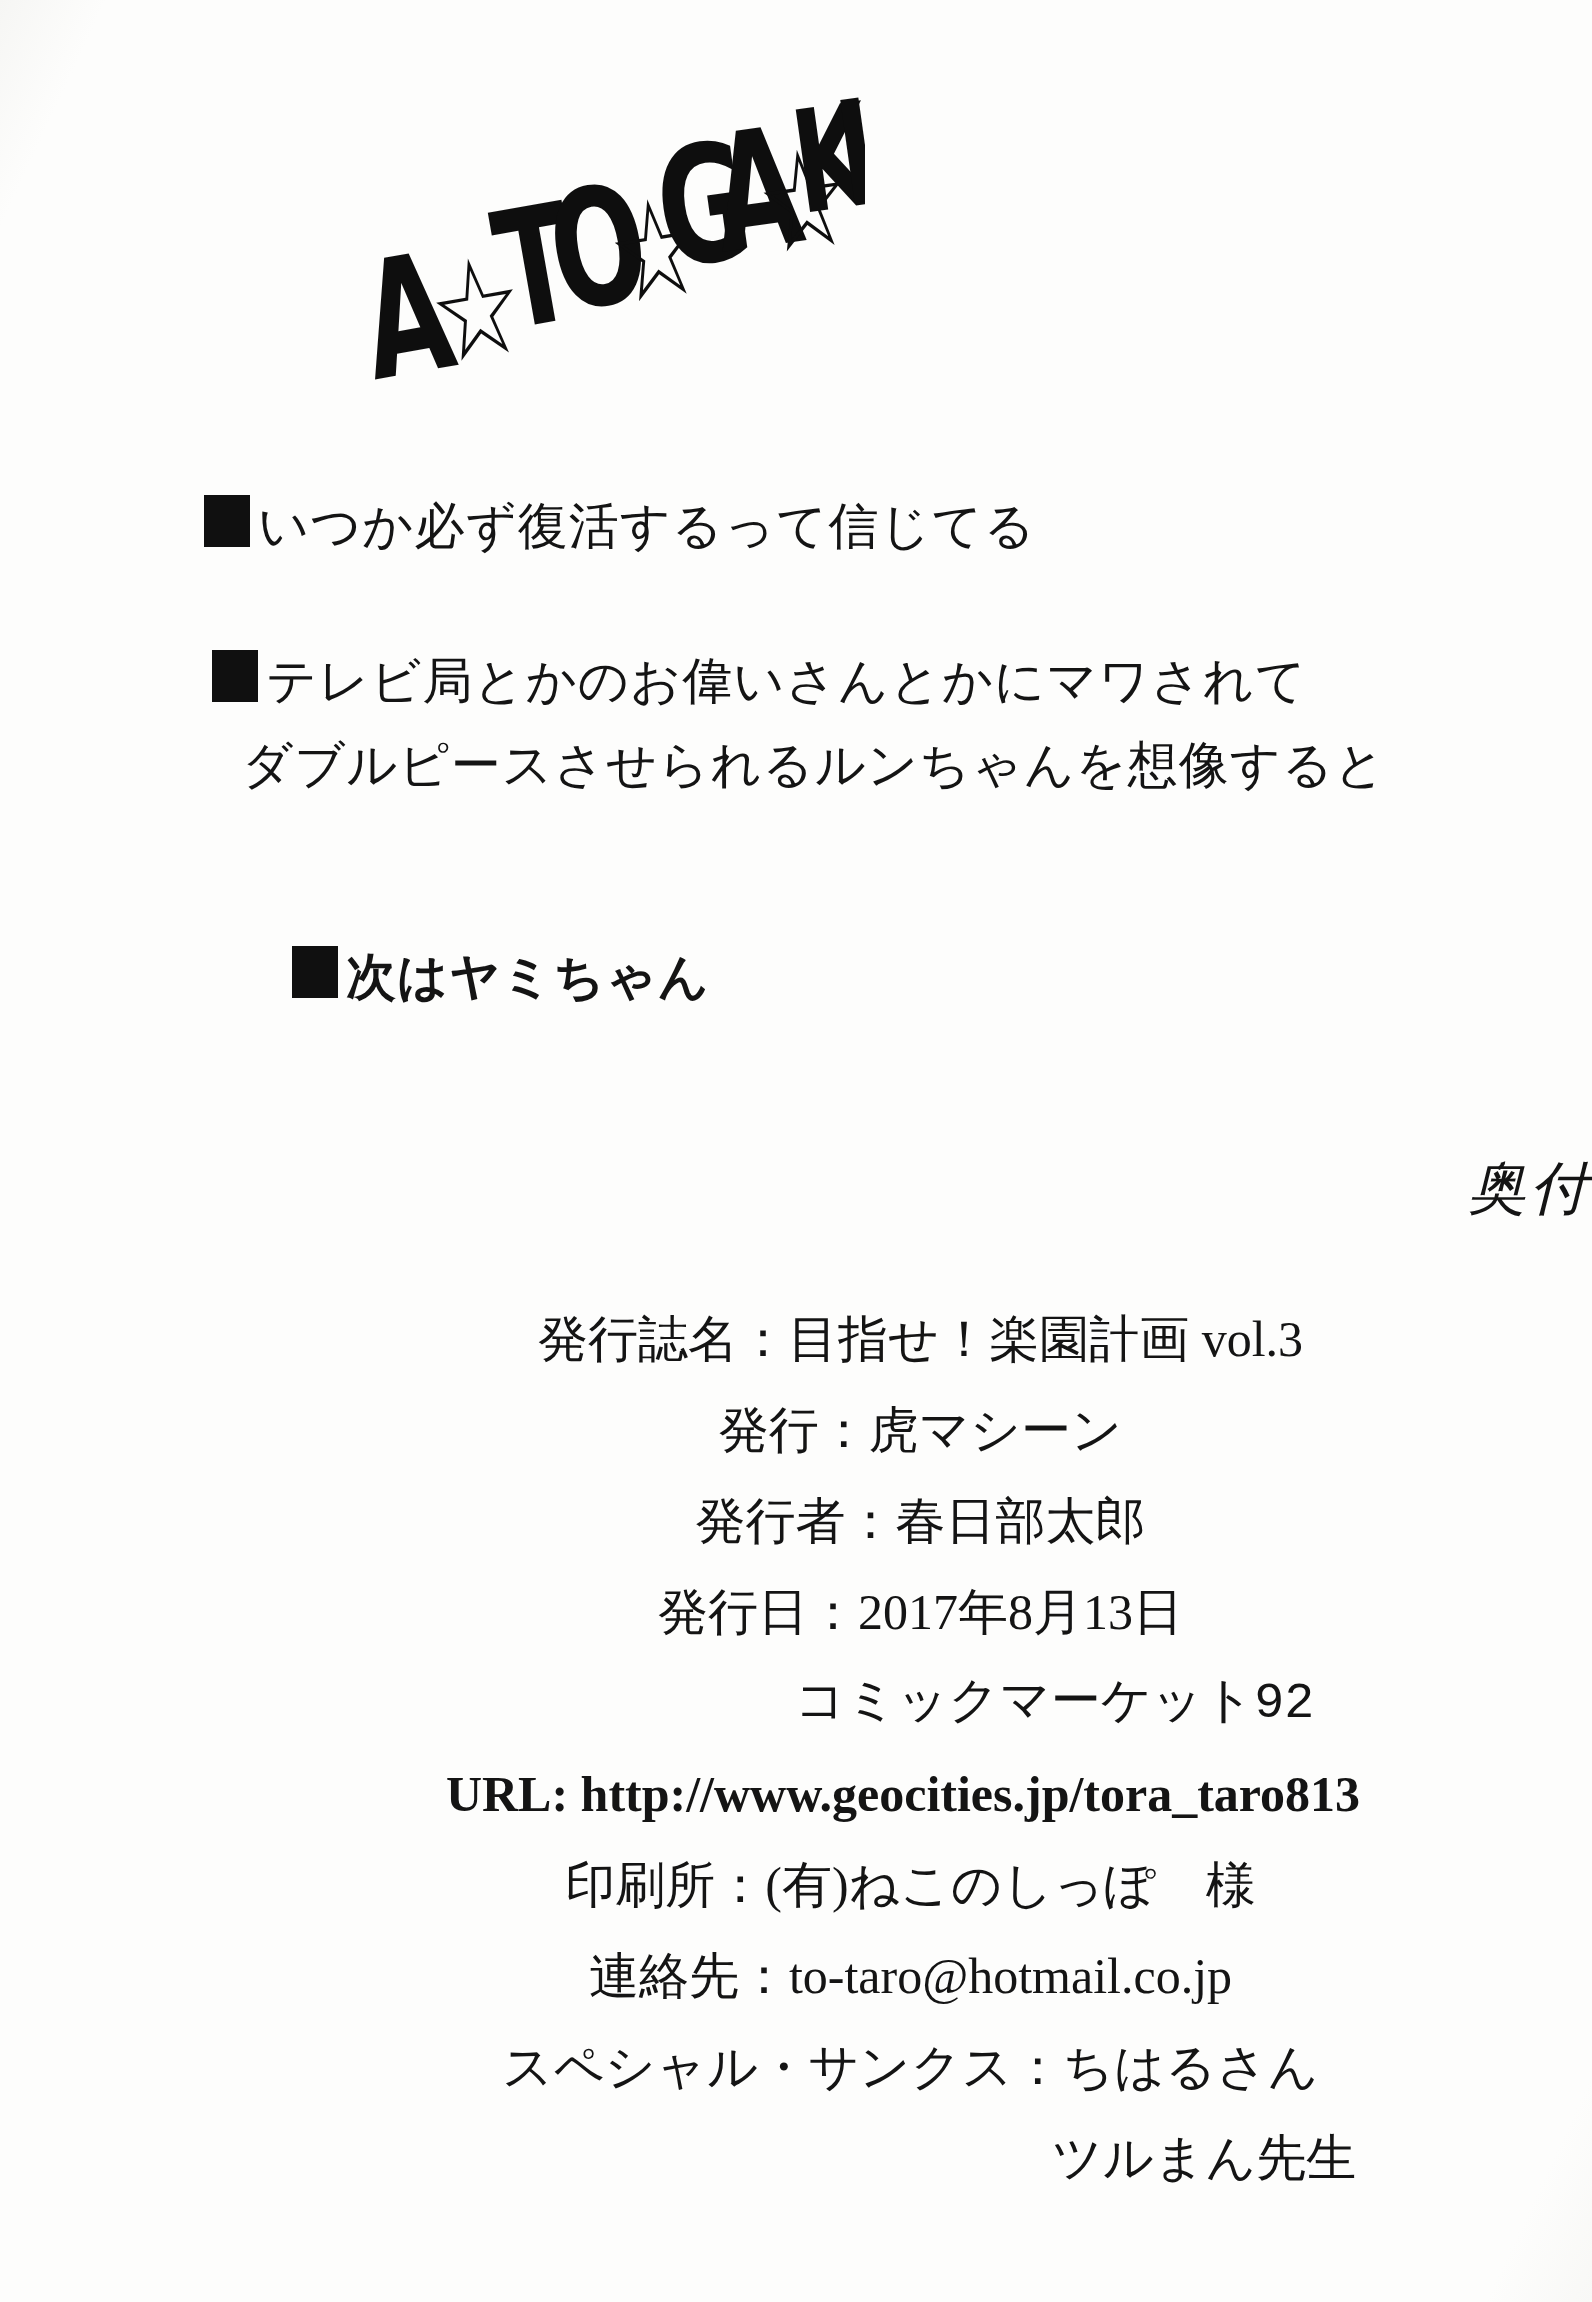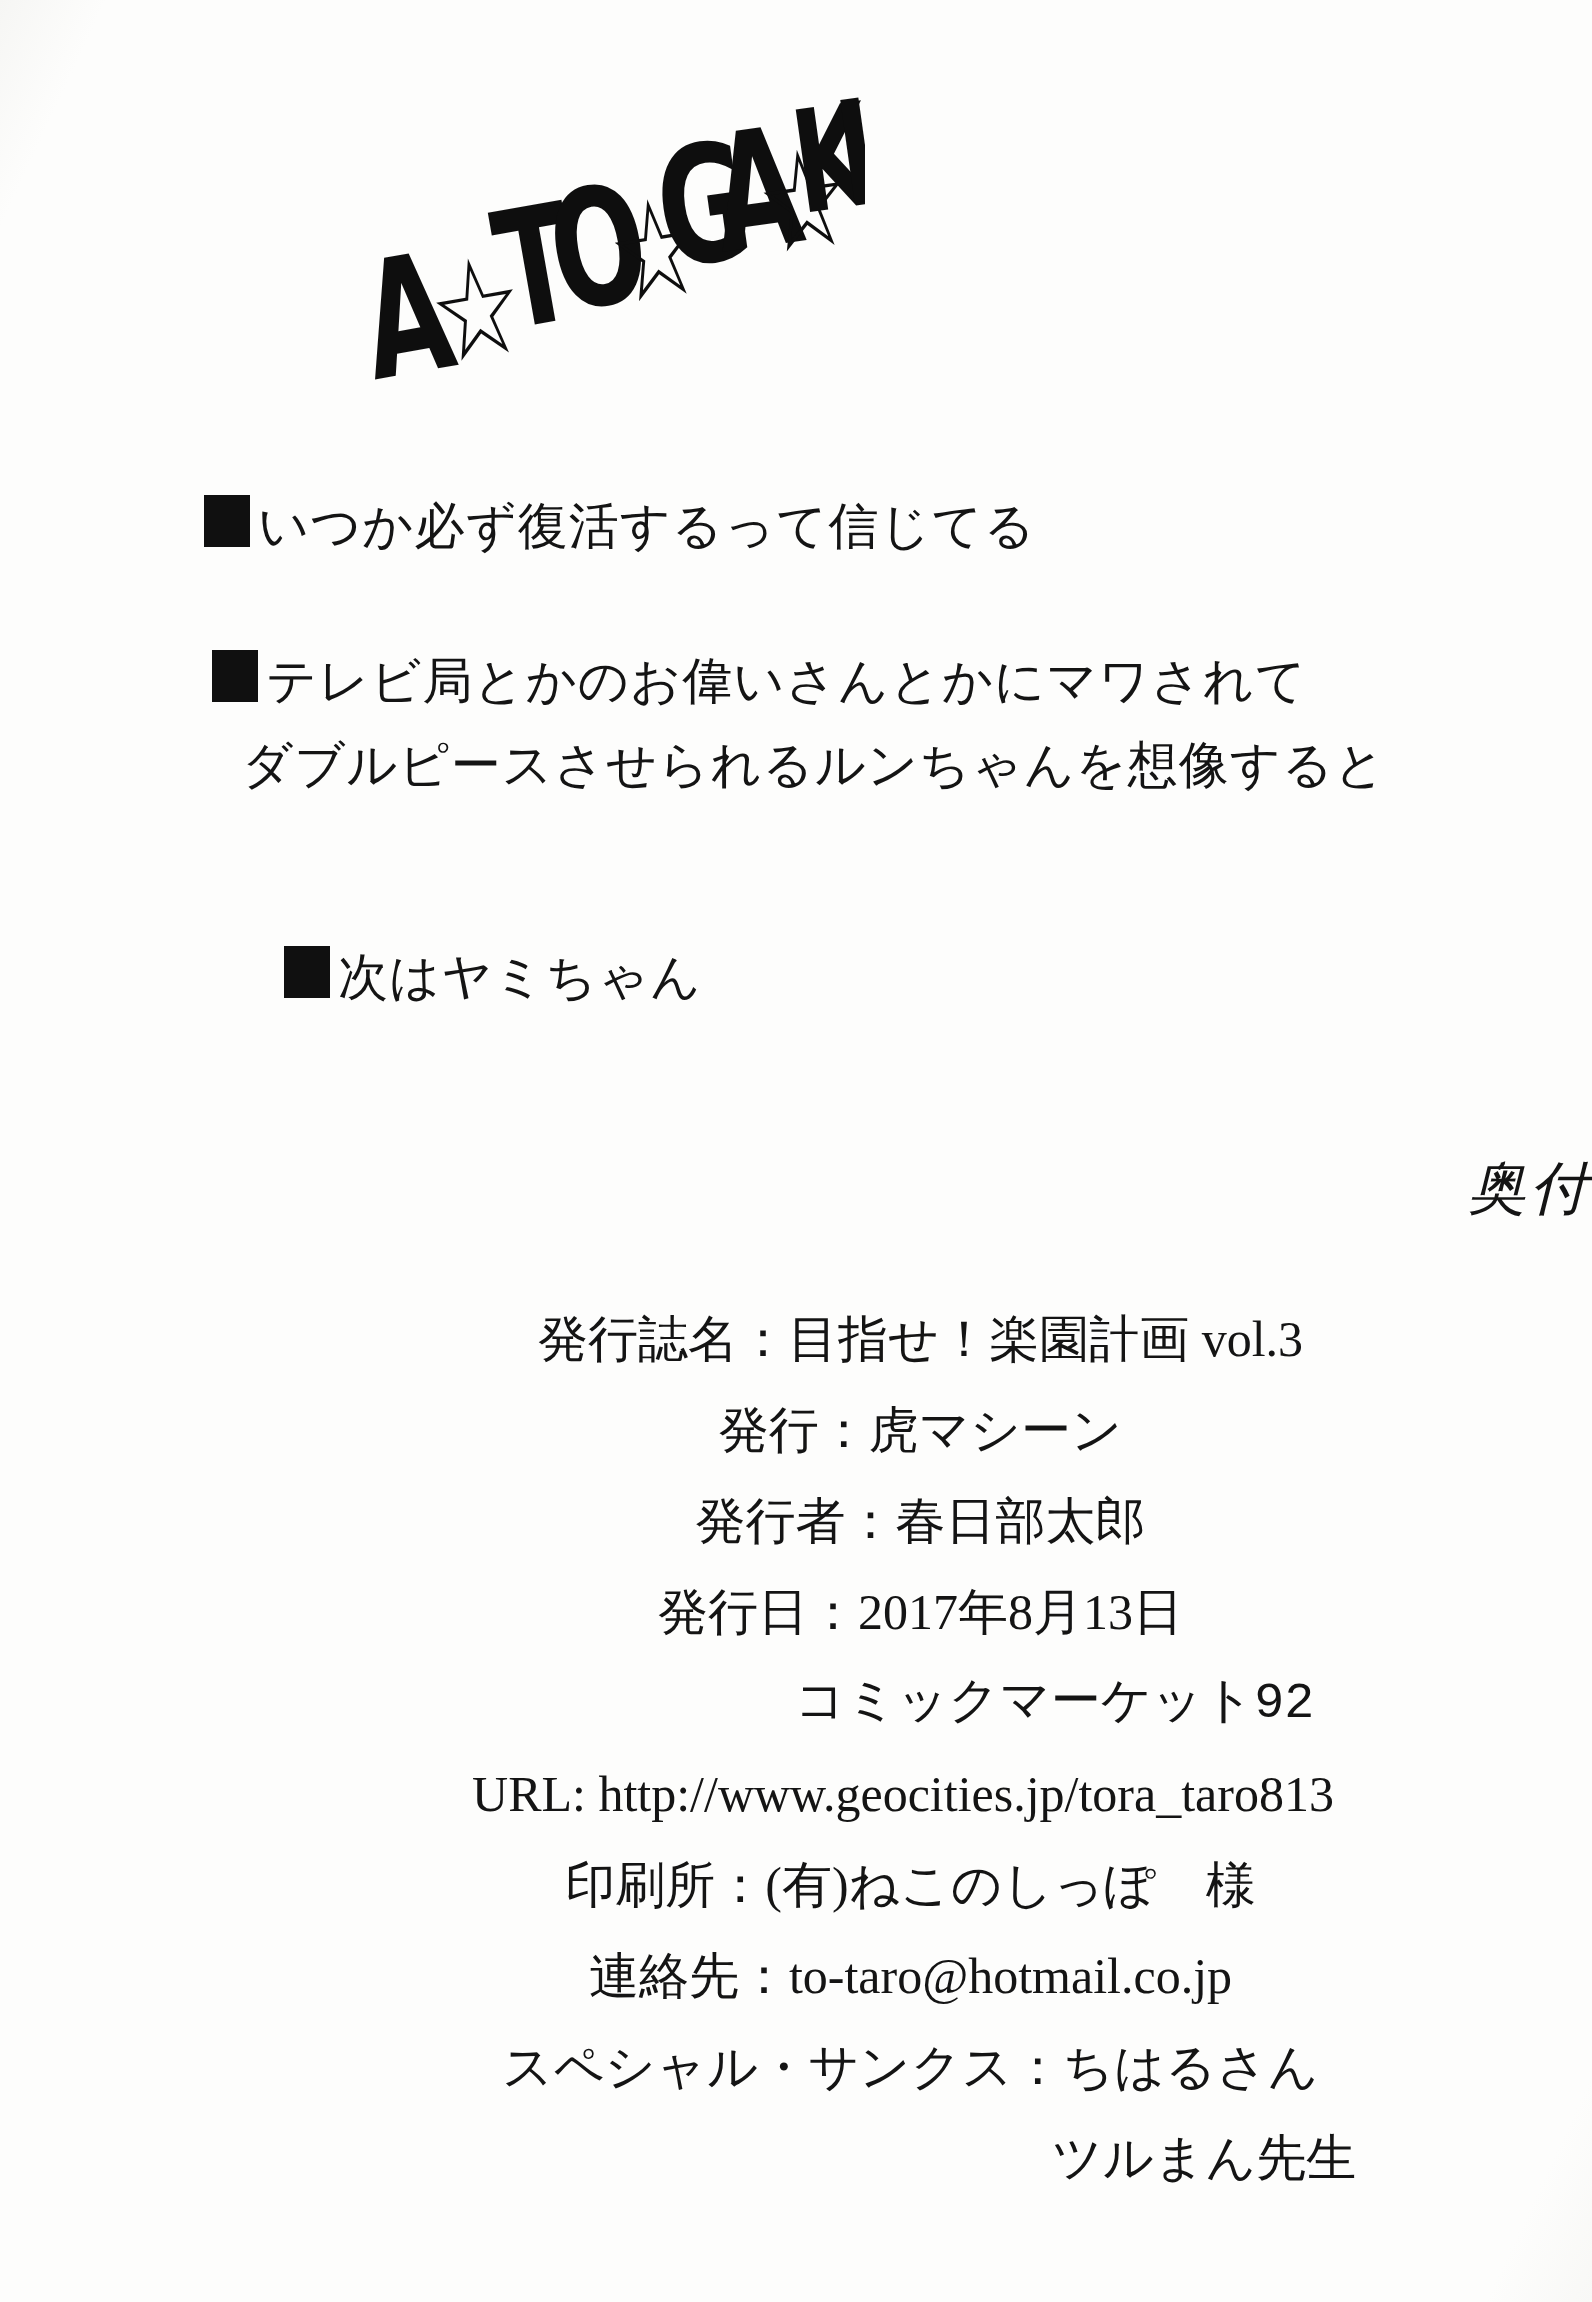--- a/index.html
+++ b/index.html
@@ -28,34 +28,34 @@
     white-space:nowrap;
   }
   .note .line{display:block;}
   .note .line.cont{padding-left:30px;}
   .sq{
     display:inline-block;width:46px;height:52px;background:#101010;
     margin-right:8px;vertical-align:-4px;
   }
   #note-1{left:204px;top:484px;}
   #note-2{left:212px;top:639px;}
-  #note-3{left:284px;top:935px;}
+  #note-3{left:292px;top:935px;font-weight:bold;}
   .colophon-heading{
     position:absolute;left:0;top:1150px;width:100%;
     text-align:right;font-size:58px;letter-spacing:4px;
     white-space:nowrap;
     font-style:italic;
   }
   .colophon{
     position:absolute;left:0;top:1294px;width:100%;
     font-size:50px;line-height:91px;
     white-space:nowrap;
   }
   .colophon .entry{display:block;padding-left:249px;text-align:center;}
-  .colophon .entry.ind-url{padding-left:214px;}
+  .colophon .entry.ind-url{padding-left:214px;font-weight:bold;}
   .colophon .entry.ind-s{padding-left:229px;}
   .colophon .entry.ind-center{padding-left:517px;font-family:Liberation Mono, monospace;}
   .colophon .entry.ind-far{padding-left:816px;}
 </style>
 </head>
 <body>
 
 <div class="page">
 
   <div class="title-wrap">

